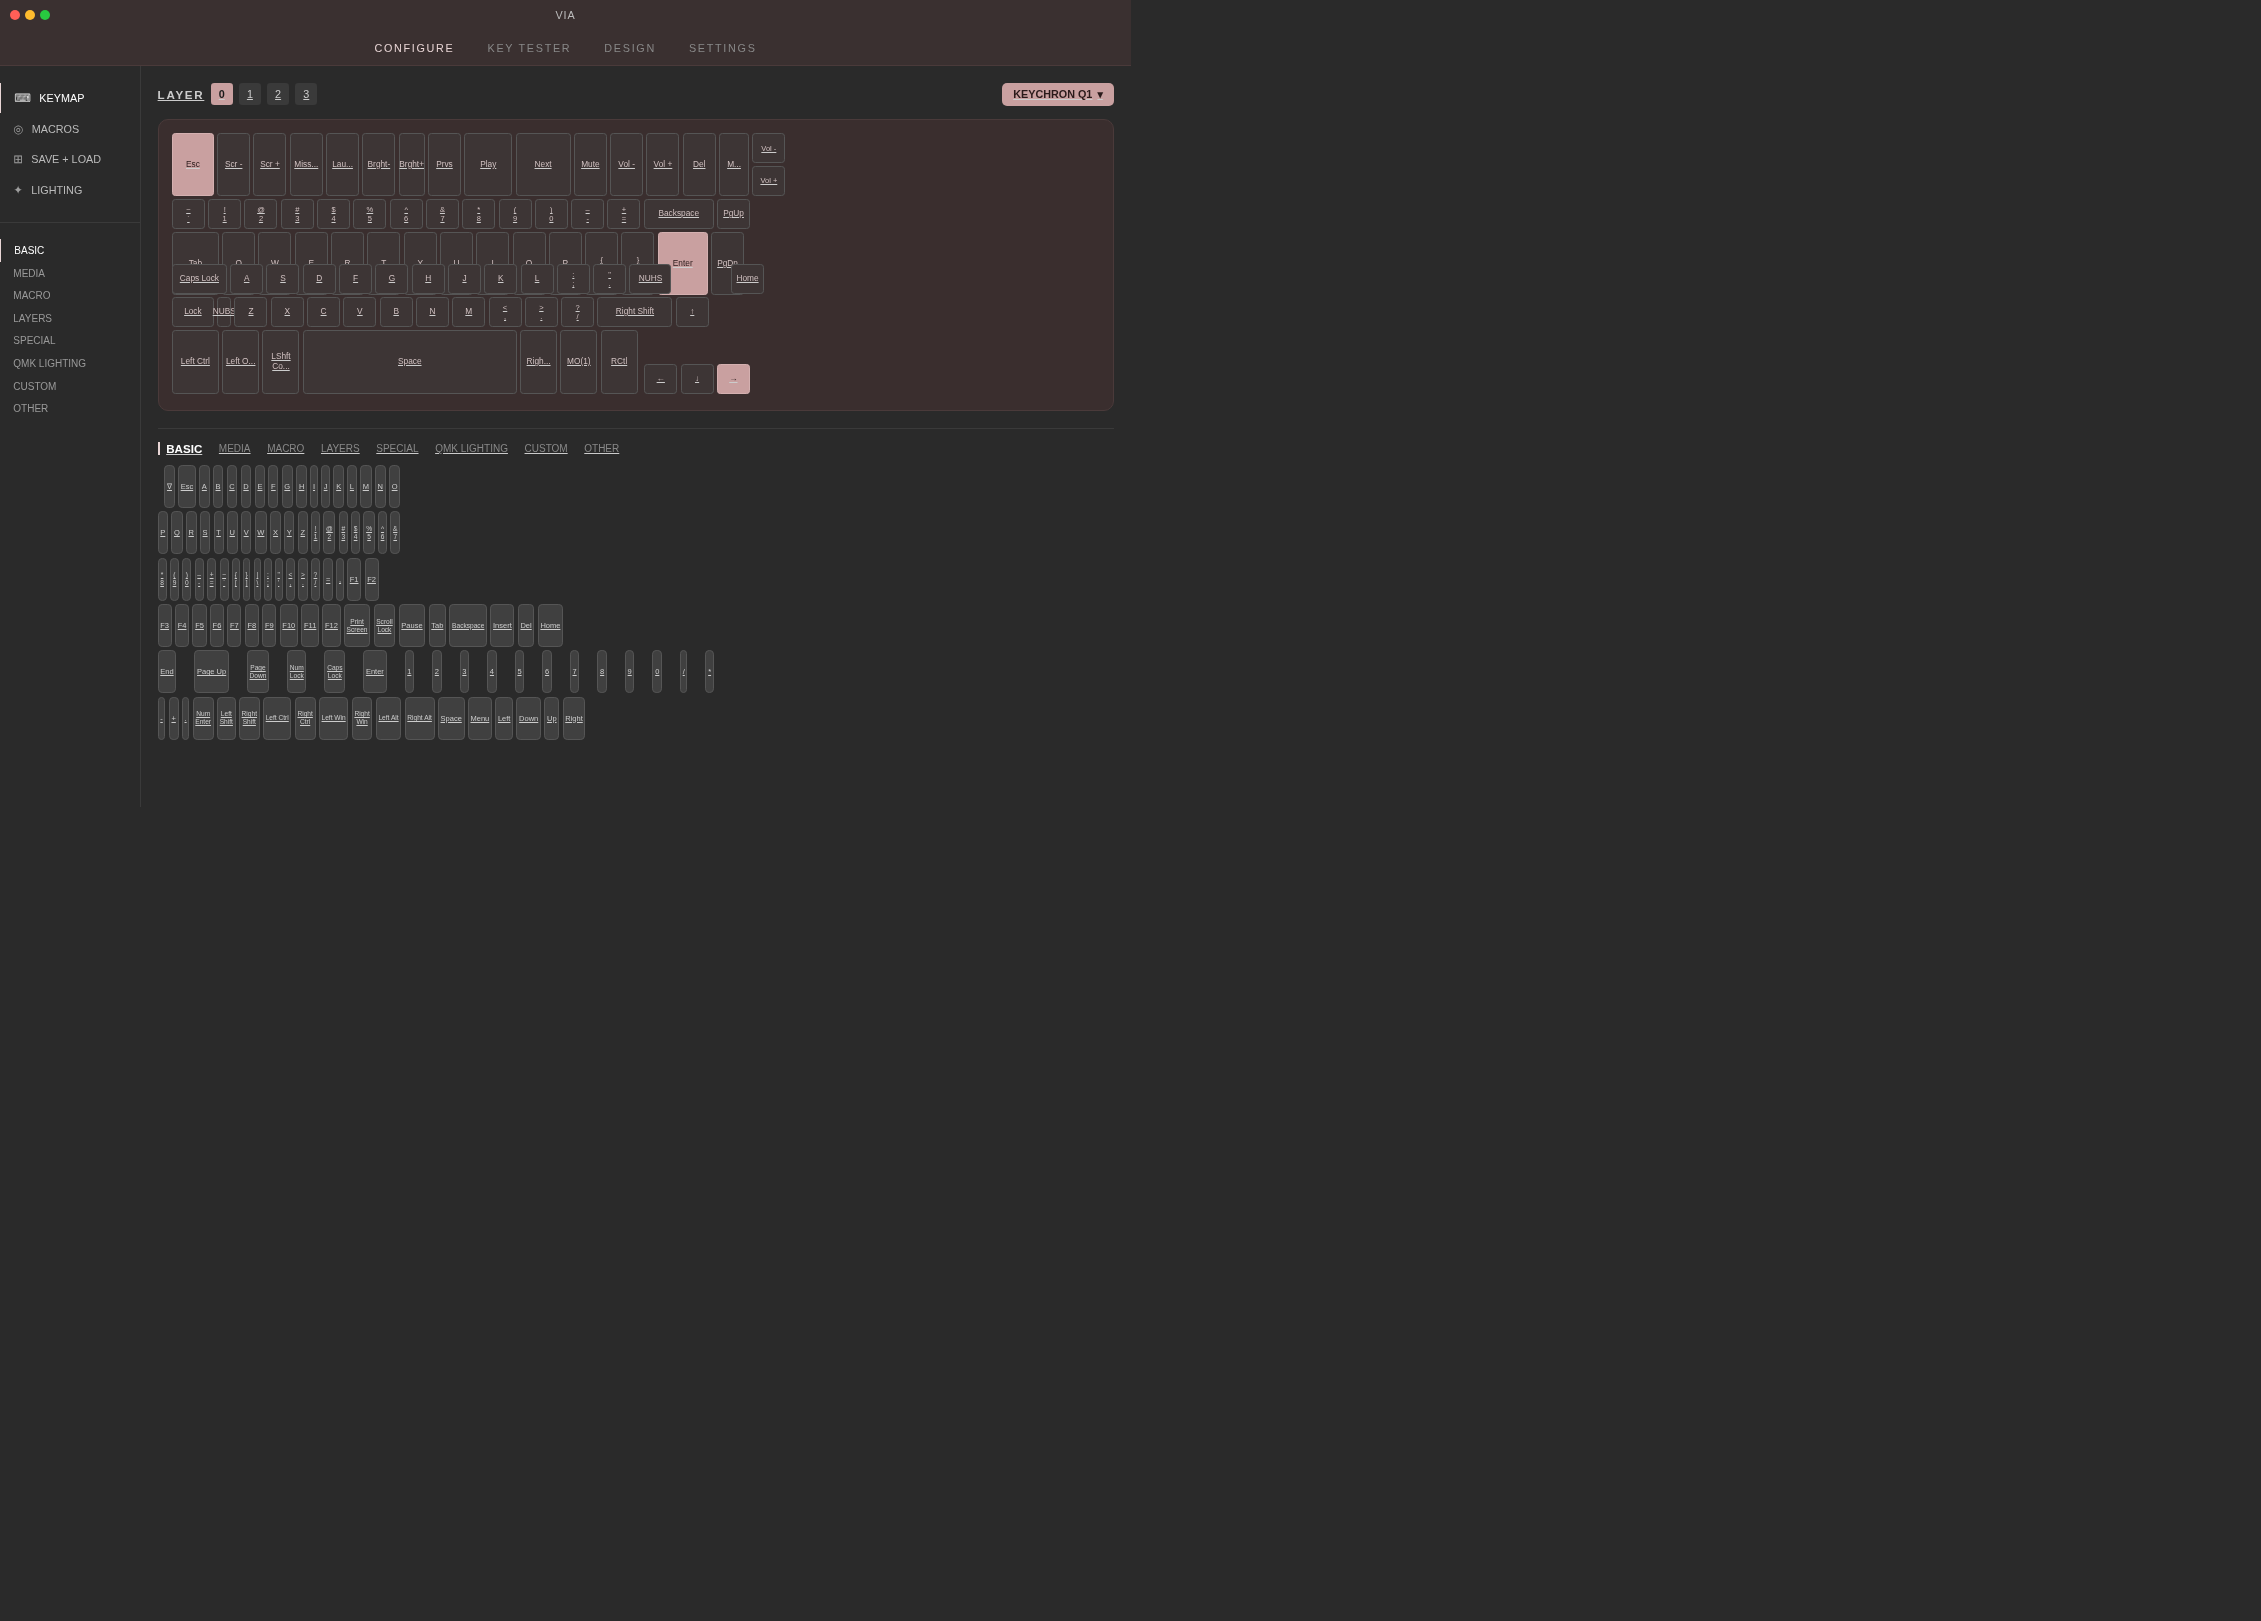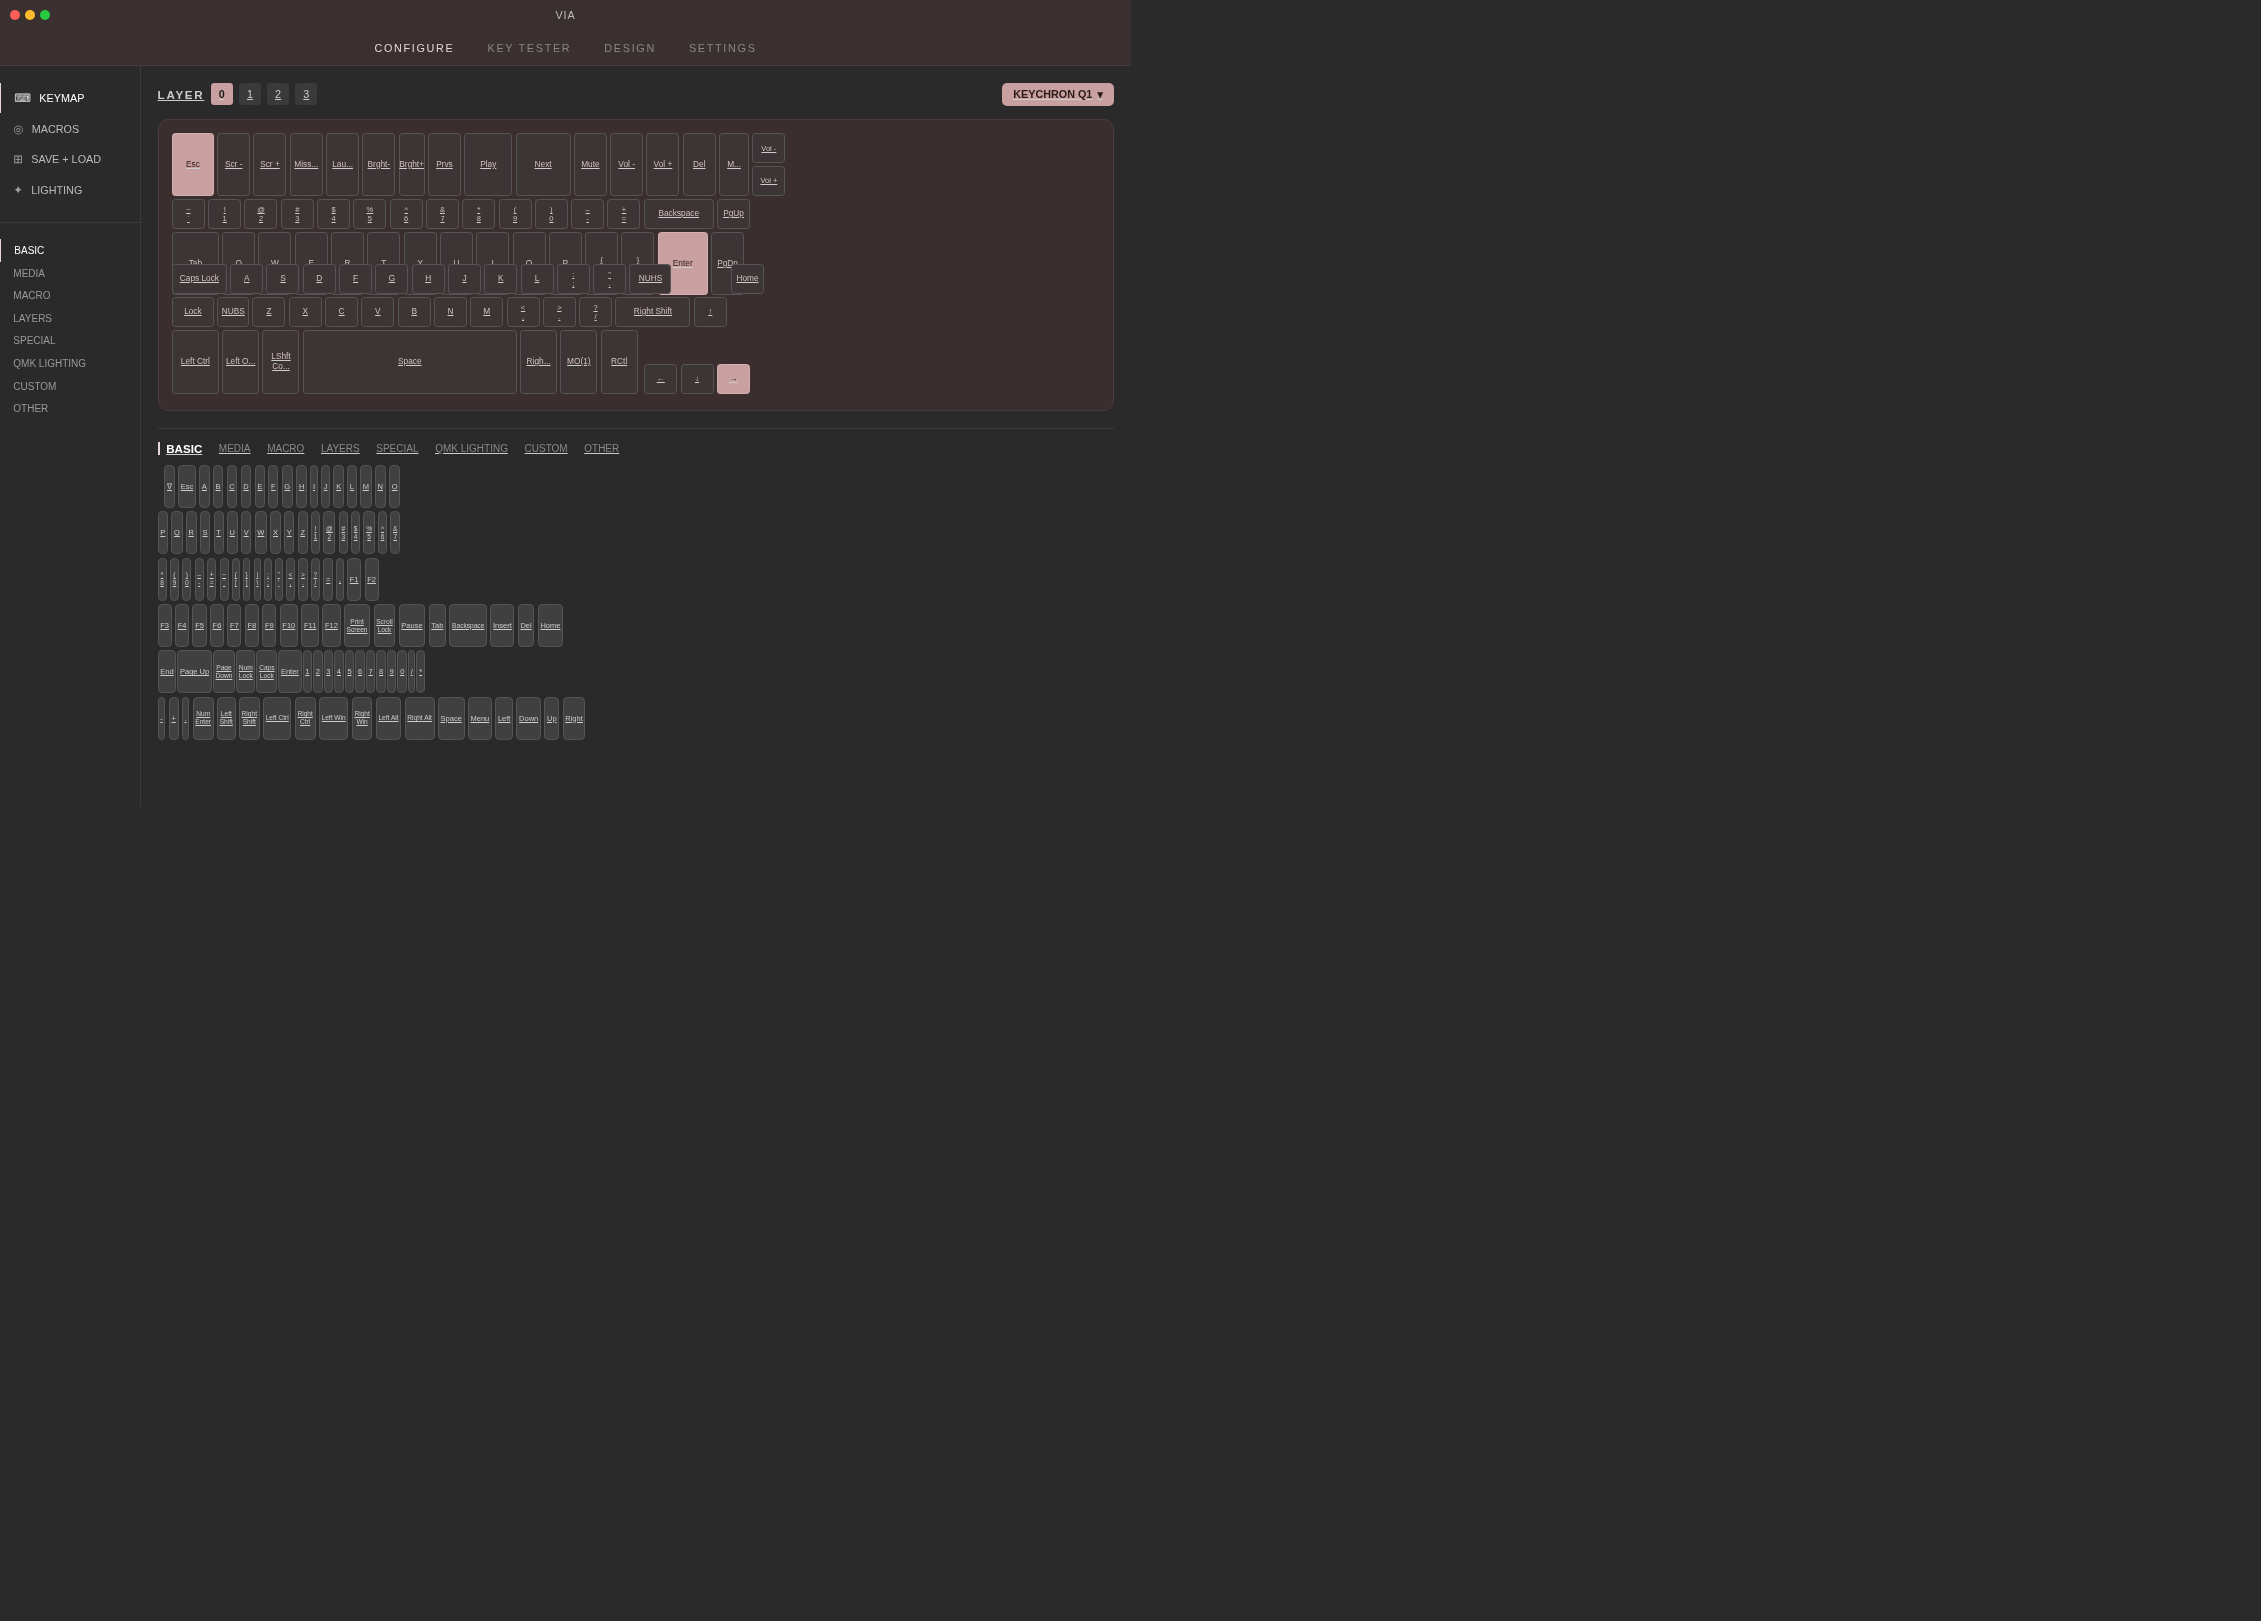--- a/index.html
+++ b/index.html
@@ -388,21 +388,21 @@
           <div class="key" style="width:33px">L</div>
           <div class="key" style="width:33px;font-size:7.5px">:<br>;</div>
           <div class="key" style="width:33px;font-size:7.5px">"<br>.</div>
           <div class="key" style="width:42px">NUHS</div>
           <div style="width:53px"></div>
           <div class="key" style="width:33px">Home</div>
         </div>
 
         <div class="key-row" style="margin-top:3.3px">
           <div class="key" style="width:42px">Lock</div>
-          <div class="key" style="width:32px">NUBS</div>
+          <div class="key" style="width:14px">NUBS</div>
           <div class="key" style="width:33px">Z</div>
           <div class="key" style="width:33px">X</div>
           <div class="key" style="width:33px">C</div>
           <div class="key" style="width:33px">V</div>
           <div class="key" style="width:33px">B</div>
           <div class="key" style="width:33px">N</div>
           <div class="key" style="width:33px">M</div>
           <div class="key" style="width:33px;font-size:7.5px">&lt;<br>,</div>
           <div class="key" style="width:33px;font-size:7.5px">&gt;<br>.</div>
           <div class="key" style="width:33px;font-size:7.5px">?<br>/</div>
@@ -521,21 +521,21 @@
           <div class="grid-key" style="font-size:6.6px">Print<br>Screen</div>
           <div class="grid-key" style="font-size:6.6px">Scroll<br>Lock</div>
           <div class="grid-key">Pause</div>
           <div class="grid-key">Tab</div>
           <div class="grid-key" style="font-size:6.6px">Back­space</div>
           <div class="grid-key">Insert</div>
           <div class="grid-key">Del</div>
           <div class="grid-key">Home</div>
         </div>
 
-        <div style="display:flex;gap:1px">
+        <div style="display:flex;gap:18px">
           <div class="grid-key">End</div>
           <div class="grid-key">Page Up</div>
           <div class="grid-key" style="font-size:6.6px">Page<br>Down</div>
           <div class="grid-key" style="font-size:6.6px">Num<br>Lock</div>
           <div class="grid-key" style="font-size:6.6px">Caps<br>Lock</div>
           <div class="grid-key">Enter</div>
           <div class="grid-key">1</div>
           <div class="grid-key">2</div>
           <div class="grid-key">3</div>
           <div class="grid-key">4</div>

